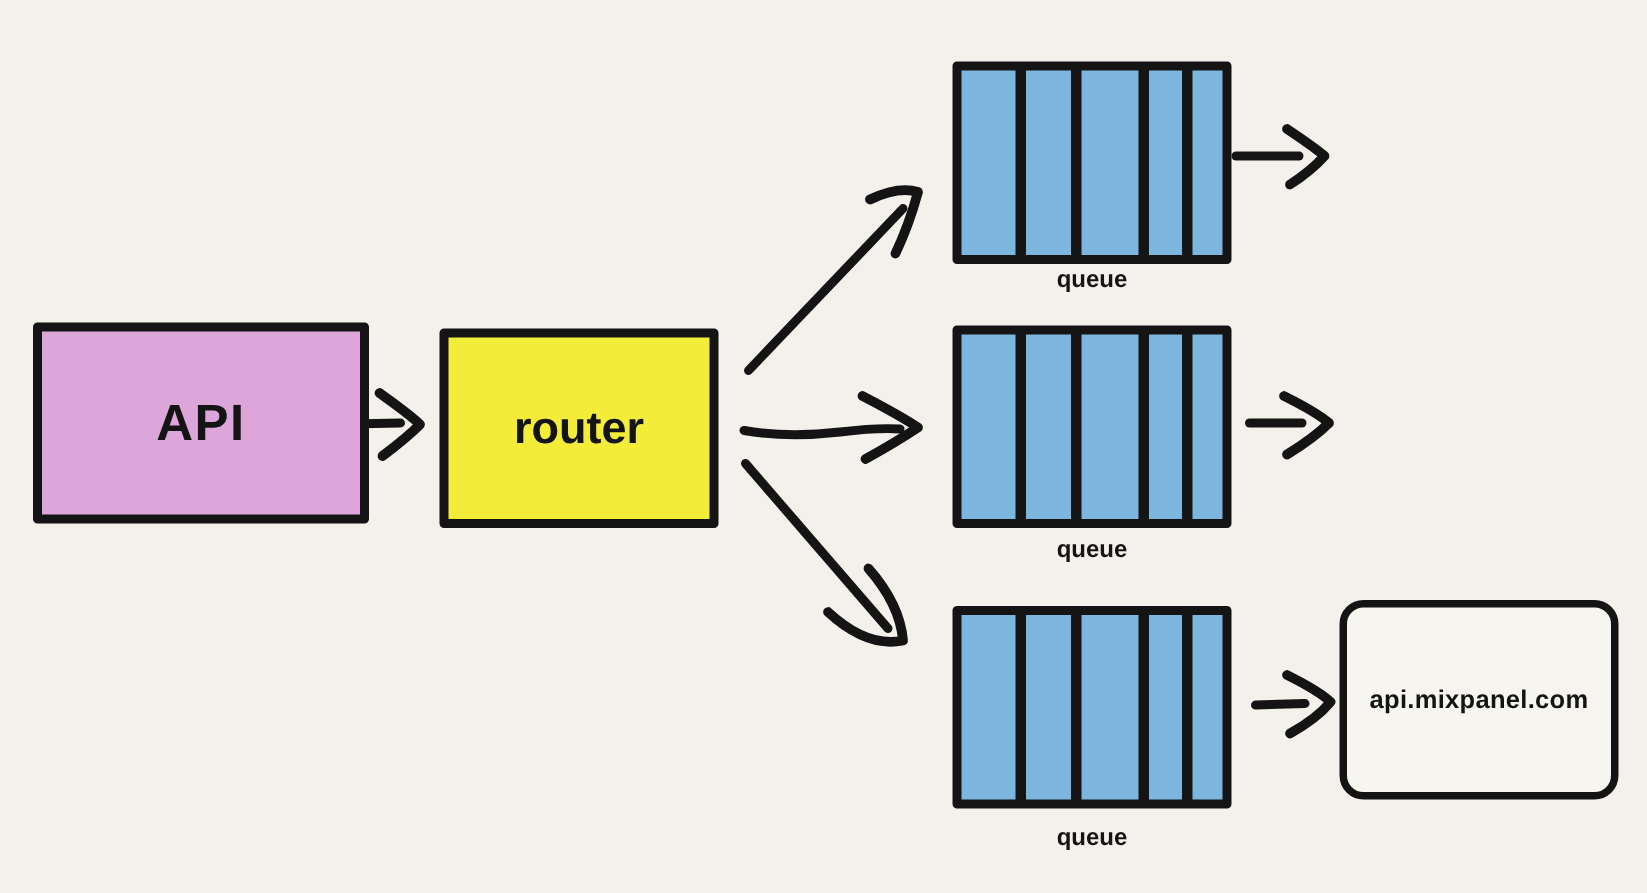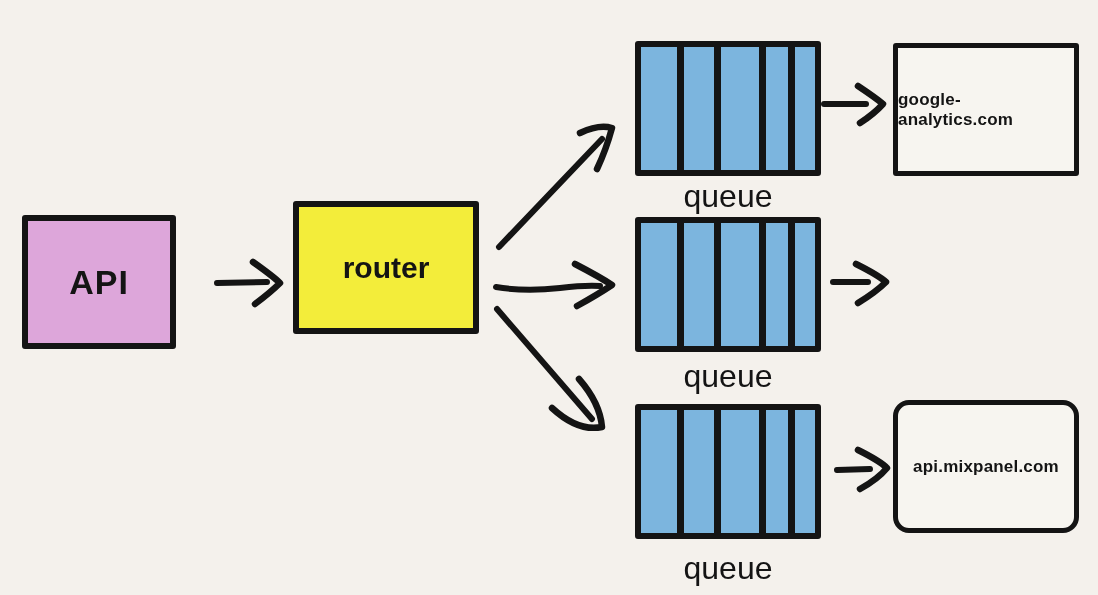--- a/index.html
+++ b/index.html
@@ -17,38 +17,38 @@
   }
   .arrows{position:absolute;left:0;top:0;width:1098px;height:595px;}
   .arrows path{fill:none;stroke:var(--ink);stroke-linecap:round;stroke-linejoin:round;}
   .arrows .shaft{stroke-width:6;}
   .arrows .head{stroke-width:6.5;}
 
   .node{
     position:absolute;display:flex;align-items:center;justify-content:center;
     border:6px solid var(--ink);border-radius:3px;box-sizing:border-box;
   }
-  .api-node{left:22px;top:215px;width:154px;height:134px;background:var(--api_fill);}
+  .api-node{left:22px;top:215px;width:224px;height:134px;background:var(--api_fill);}
   .api-node .node-label{font-size:34px;font-weight:700;letter-spacing:1px;}
-  .router-node{left:293px;top:201px;width:186px;height:133px;background:var(--router_fill);}
+  .router-node{left:293px;top:219px;width:186px;height:133px;background:var(--router_fill);}
   .router-node .node-label{font-size:30px;font-weight:700;}
 
   .queue-node{
     position:absolute;left:635px;width:186px;height:135px;box-sizing:border-box;
     background:var(--ink);border:6px solid var(--ink);border-radius:3px;
     display:flex;gap:7px;
   }
   .queue-1{top:41px;}
   .queue-2{top:217px;}
   .queue-3{top:404px;}
   .queue-segment{background:var(--queue_fill);height:100%;}
 
   .queue-label{
     position:absolute;left:635px;width:186px;text-align:center;
-    font-size:32px;font-weight:400;
+    font-size:16px;font-weight:700;
   }
   .queue-label-1{top:178px;}
   .queue-label-2{top:358px;}
   .queue-label-3{top:550px;}
 
   .endpoint-node{
     position:absolute;left:893px;width:186px;height:133px;box-sizing:border-box;
     background:var(--endpoint_fill);border:5px solid var(--ink);border-radius:3px;
     display:flex;align-items:center;justify-content:center;
   }
@@ -121,22 +121,19 @@
 
   <div class="queue-node queue-3">
     <div class="queue-segment" style="flex:36"></div>
     <div class="queue-segment" style="flex:30"></div>
     <div class="queue-segment" style="flex:38"></div>
     <div class="queue-segment" style="flex:22"></div>
     <div class="queue-segment" style="flex:20"></div>
   </div>
   <div class="queue-label queue-label-3">queue</div>
 
-  <div class="endpoint-node endpoint-1">
-    <span class="endpoint-label">google-analytics.com</span>
-  </div>
 
 
   <div class="endpoint-node endpoint-3">
     <span class="endpoint-label">api.mixpanel.com</span>
   </div>
 
 </div>
 
 </body></html>

